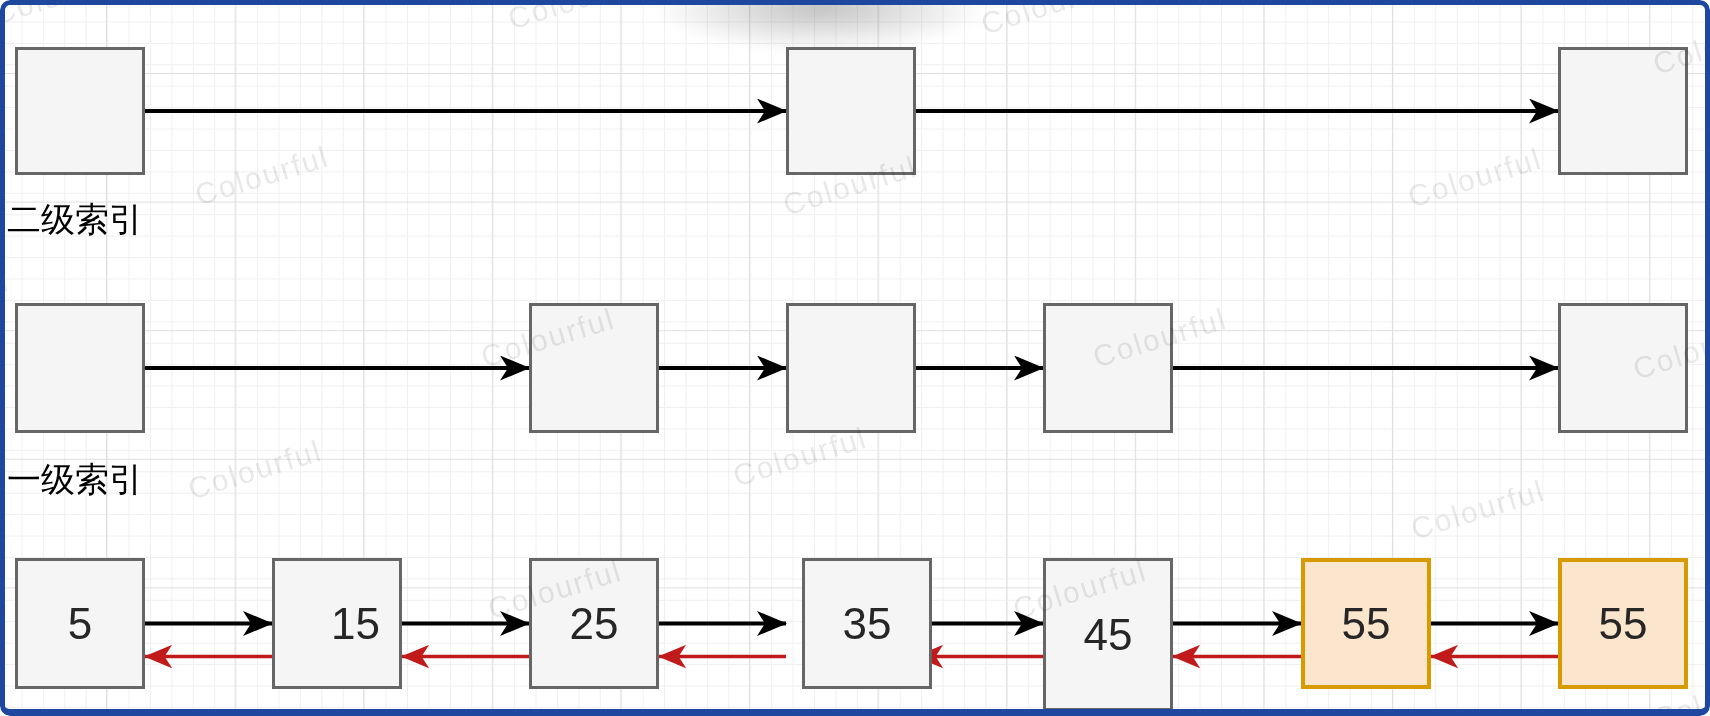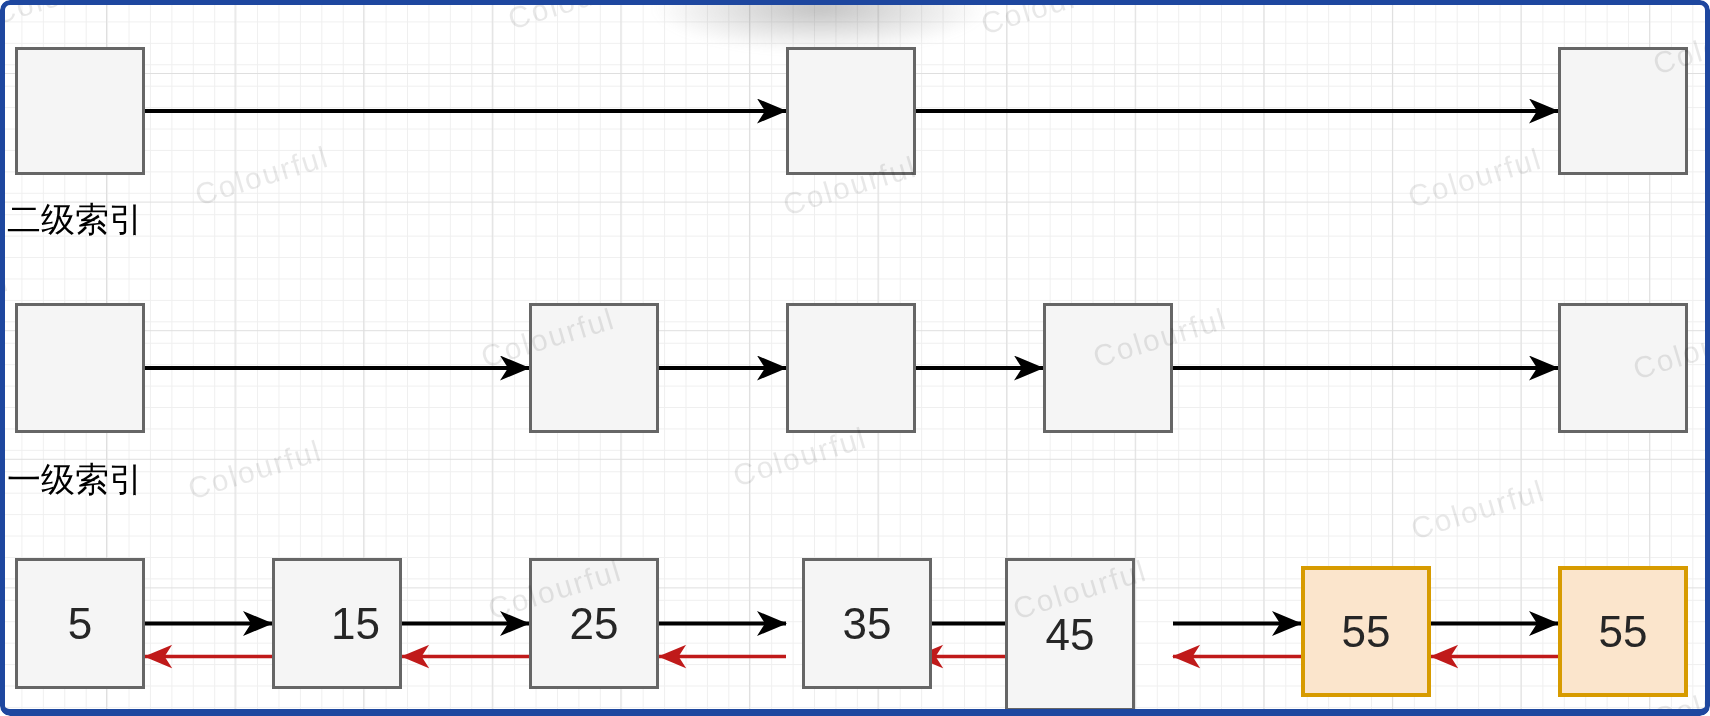--- a/index.html
+++ b/index.html
@@ -41,21 +41,20 @@
     position:absolute;
     box-sizing:border-box;
     background:var(--box_fill,#f5f5f5);
     border:3px solid var(--box_stroke,#666666);
     display:flex;align-items:center;justify-content:center;
     font-size:44px;color:var(--node_text,#262626);
   }
   .box.hl{
     background:var(--highlight_fill,#fbe5cc);
     border:4px solid var(--highlight_stroke,#d79b00);
-    margin-top:8px;
   }
   .wm-layer{position:absolute;left:0;top:0;width:100%;height:100%;z-index:5;pointer-events:none;}
   .wm{
     position:absolute;
     transform:translate(-50%,-50%) rotate(-17deg);
     font-size:30px;letter-spacing:2px;font-weight:500;
     color:rgba(0,0,0,0.09);
     white-space:nowrap;
   }
   .lvl-label{
@@ -110,21 +109,21 @@
       <div class="box" style="left: 1558px; top: 47px; width: 130px; height: 128px;"></div>
       <div class="box" style="left: 15px; top: 303px; width: 130px; height: 130px;"></div>
       <div class="box" style="left: 529px; top: 303px; width: 130px; height: 130px;"></div>
       <div class="box" style="left: 786px; top: 303px; width: 130px; height: 130px;"></div>
       <div class="box" style="left: 1043px; top: 303px; width: 130px; height: 130px;"></div>
       <div class="box" style="left: 1558px; top: 303px; width: 130px; height: 130px;"></div>
       <div class="box" style="left: 15px; top: 558px; width: 130px; height: 131px;">5</div>
       <div class="box" style="left: 272px; top: 558px; width: 130px; height: 131px; padding-left: 37px;">15</div>
       <div class="box" style="left: 529px; top: 558px; width: 130px; height: 131px;">25</div>
       <div class="box" style="left: 786px; top: 558px; width: 130px; height: 131px; margin-left: 16px;">35</div>
-      <div class="box" style="left: 1005px; top: 558px; width: 130px; height: 153px;">45</div>
+      <div class="box" style="left: 1043px; top: 558px; width: 130px; height: 153px;">45</div>
       <div class="box hl" style="left: 1301px; top: 558px; width: 130px; height: 131px;">55</div>
       <div class="box hl" style="left: 1558px; top: 558px; width: 130px; height: 131px;">55</div>
     </div>
 
   <div class="wm-layer">
       <span class="wm" style="left: 60px; top: -5px;">Colourful</span>
       <span class="wm" style="left: 575px; top: 0px;">Colourful</span>
       <span class="wm" style="left: 1048px; top: 5px;">Colourful</span>
       <span class="wm" style="left: 1720px; top: 45px;">Colourful</span>
       <span class="wm" style="left: 262px; top: 176px;">Colourful</span>

